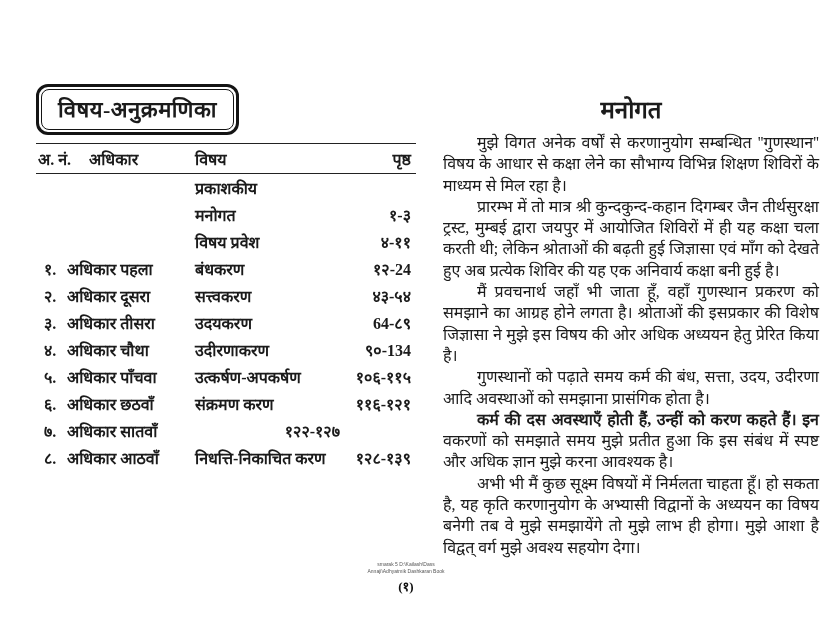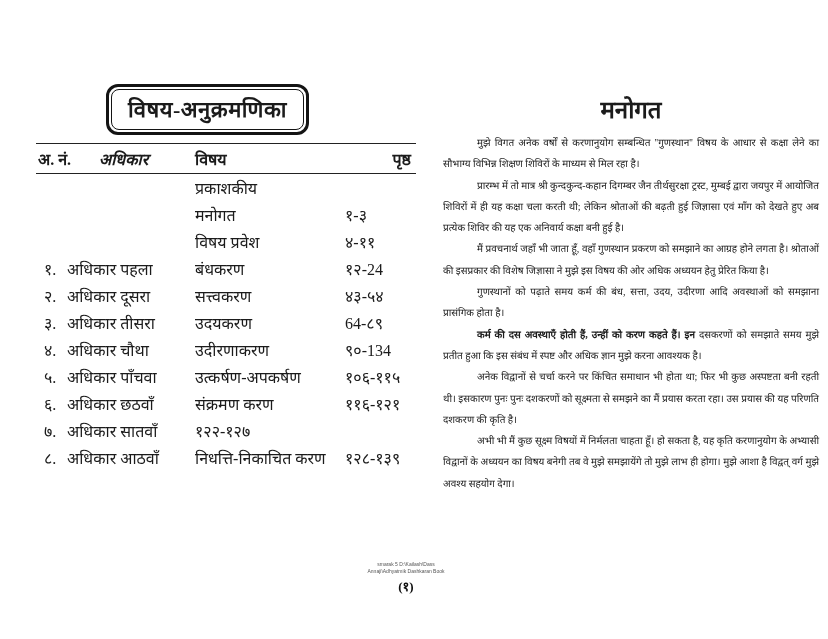--- a/index.html
+++ b/index.html
@@ -11,69 +11,69 @@
     color: #1b1b1b;
   }
   .spread { position: relative; width: 828px; height: 639px; }
 
   
   .toc-wrap {
     position: absolute; left: 36px; top: 84px; width: 380px;
   }
   .title-box-outer {
     width: fit-content;
-    margin-left: 70px;
     border: 3px solid #141414;
     border-radius: 12px;
     padding: 2px;
     background: #fff;
   }
   .title-box-inner {
     border: 1.5px solid #141414;
     border-radius: 8px;
     padding: 3px 16px 6px 16px;
     font-size: 22px;
     font-weight: bold;
     letter-spacing: 0.5px;
     white-space: nowrap;
   }
   .toc-table { margin-top: 8px; width: 380px; font-size: 16px; }
   .toc-row {
     display: grid;
     grid-template-columns: 31px 128px 150px 1fr;
     align-items: center;
     height: 27px;
+    font-weight: bold;
   }
   .toc-head {
     font-weight: bold;
     border-top: 1.5px solid #222;
     border-bottom: 1.5px solid #222;
     height: 29px;
   }
   .c-sno { padding-left: 8px; white-space: nowrap; overflow: visible; }
   .toc-head .c-sno { padding-left: 2px; }
   .c-adhikar { padding-left: 0; white-space: nowrap; }
-  .toc-head .c-adhikar { padding-left: 32px; font-style: italic; }
+  .toc-head .c-adhikar { padding-left: 22px; }
   .c-vishay { white-space: nowrap; }
-  .c-pages { text-align: left; padding-right: 5px; white-space: nowrap; }
+  .c-pages { text-align: right; padding-right: 5px; white-space: nowrap; }
   .toc-head .c-pages { text-align: right; padding-left: 0; }
 
   
   .fore-wrap {
     position: absolute; left: 443px; top: 92px; width: 376px;
   }
   .fore-title {
     text-align: center;
     font-size: 24px;
     font-weight: bold;
     margin: 0 0 7px 0;
   }
   .fore-body p {
     margin: 0;
-    font-size: 10px;
+    font-size: 16px;
     line-height: 21.3px;
     text-align: justify;
     text-indent: 34px;
   }
   .fore-body b { font-weight: bold; margin-top: 24px; }
 
   
   .footer-block {
     position: absolute; left: 348px; top: 561px; width: 116px;
     text-align: center;
@@ -178,22 +178,21 @@
     </div>
   </div>
 
   <div class="fore-wrap">
     <h1 class="fore-title">मनोगत</h1>
     <div class="fore-body">
       <p><b></b><span>मुझे विगत अनेक वर्षों से करणानुयोग सम्बन्धित ''गुणस्थान'' विषय के आधार से कक्षा लेने का सौभाग्य विभिन्न शिक्षण शिविरों के माध्यम से मिल रहा है।</span></p>
       <p><b></b><span>प्रारम्भ में तो मात्र श्री कुन्दकुन्द-कहान दिगम्बर जैन तीर्थसुरक्षा ट्रस्ट, मुम्बई द्वारा जयपुर में आयोजित शिविरों में ही यह कक्षा चला करती थी; लेकिन श्रोताओं की बढ़ती हुई जिज्ञासा एवं माँग को देखते हुए अब प्रत्येक शिविर की यह एक अनिवार्य कक्षा बनी हुई है।</span></p>
       <p><b></b><span>मैं प्रवचनार्थ जहाँ भी जाता हूँ, वहाँ गुणस्थान प्रकरण को समझाने का आग्रह होने लगता है। श्रोताओं की इसप्रकार की विशेष जिज्ञासा ने मुझे इस विषय की ओर अधिक अध्ययन हेतु प्रेरित किया है।</span></p>
       <p><b></b><span>गुणस्थानों को पढ़ाते समय कर्म की बंध, सत्ता, उदय, उदीरणा आदि अवस्थाओं को समझाना प्रासंगिक होता है।</span></p>
-      <p><b>कर्म की दस अवस्थाएँ होती हैं, उन्हीं को करण कहते हैं। इन </b><span>दसकरणों को समझाते समय मुझे प्रतीत हुआ कि इस संबंध में स्पष्ट और अधिक ज्ञान मुझे करना आवश्यक है।</span></p>
-      <p><b></b><span>अनेक विद्वानों से चर्चा करने पर किंचित समाधान भी होता था; फिर भी कुछ अस्पष्टता बनी रहती थी। इसकारण पुनः पुनः दशकरणों को सूक्ष्मता से समझने का मैं प्रयास करता रहा। उस प्रयास की यह परिणति दशकरण की कृति है।</span></p>
+      <p><b>कर्म की दस अवस्थाएँ होती हैं, उन्हीं को करण कहते हैं। इन </b><span>वकरणों को समझाते समय मुझे प्रतीत हुआ कि इस संबंध में स्पष्ट और अधिक ज्ञान मुझे करना आवश्यक है।</span></p>
       <p><b></b><span>अभी भी मैं कुछ सूक्ष्म विषयों में निर्मलता चाहता हूँ। हो सकता है, यह कृति करणानुयोग के अभ्यासी विद्वानों के अध्ययन का विषय बनेगी तब वे मुझे समझायेंगे तो मुझे लाभ ही होगा। मुझे आशा है विद्वत् वर्ग मुझे अवश्य सहयोग देगा।</span></p>
     </div>
   </div>
 
   <div class="footer-block">
     <div class="micro-line">smarak 5 D:\Kailash\Dass</div>
     <div class="micro-line">Annaji\Adhyatmik Dashkaran Book</div>
     <div class="page-number">(१)</div>
   </div>
 

